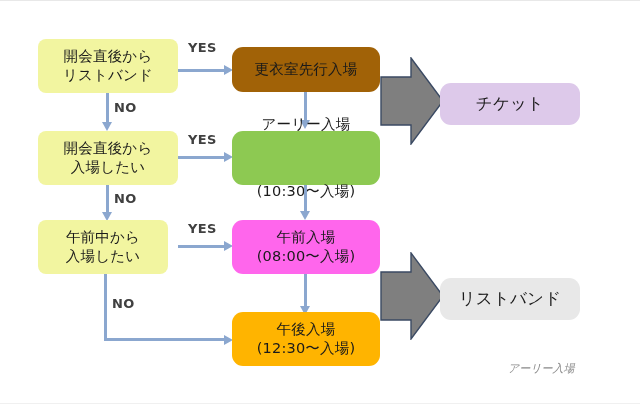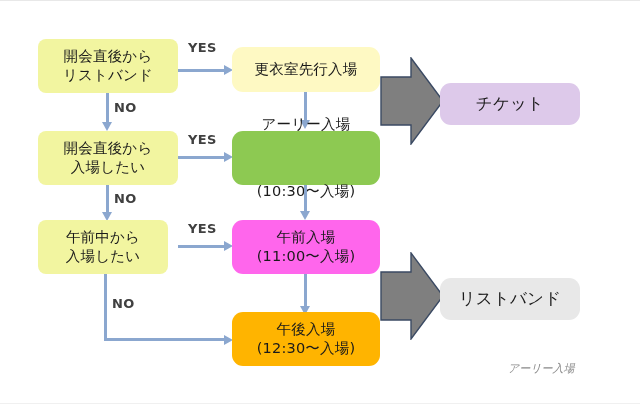--- a/index.html
+++ b/index.html
@@ -31,21 +31,21 @@
     border-radius: 11px;
     line-height: 1.28;
     font-size: 14.5px;
     color: #1a1a1a;
     letter-spacing: 0.2px;
     white-space: nowrap;
   }
   .node .ln { display: block; }
 
   .n-yellow { background: #f2f5a0; border-radius: 8px; }
-  .n-blue   { background: #fef9c3; }
+  .n-blue   { background: #a16207; }
   .n-green  { background: #8dc952; gap: 48px; }
   .n-pink   { background: #ff66ec; }
   .n-orange { background: #ffb400; }
   .n-purple { background: #ddc9ea; font-size: 16.5px; }
   .n-gray   { background: #e8e8e8; font-size: 16.5px; }
 
   
   .ln-h, .ln-v {
     position: absolute;
     background: #8ba7cf;
@@ -148,21 +148,21 @@
   <div class="node n-green" style="left:232px; top:130px; width:148px; height:54px;">
     <span class="ln">アーリー入場</span>
     <span class="ln">(10:30〜入場)</span>
   </div>
 
   <div class="ln-v" style="left:304px; top:184px; height:28px;"></div>
   <div class="arrow-d" style="left:300px; top:210px;"></div>
 
   <div class="node n-pink" style="left:232px; top:219px; width:148px; height:54px;">
     <span class="ln">午前入場</span>
-    <span class="ln">(11:00〜入場)</span>
+    <span class="ln">(08:00〜入場)</span>
   </div>
 
   <div class="ln-v" style="left:304px; top:273px; height:34px;"></div>
   <div class="arrow-d" style="left:300px; top:305px;"></div>
 
   <div class="node n-orange" style="left:232px; top:311px; width:148px; height:54px;">
     <span class="ln">午後入場</span>
     <span class="ln">(12:30〜入場)</span>
   </div>
 

